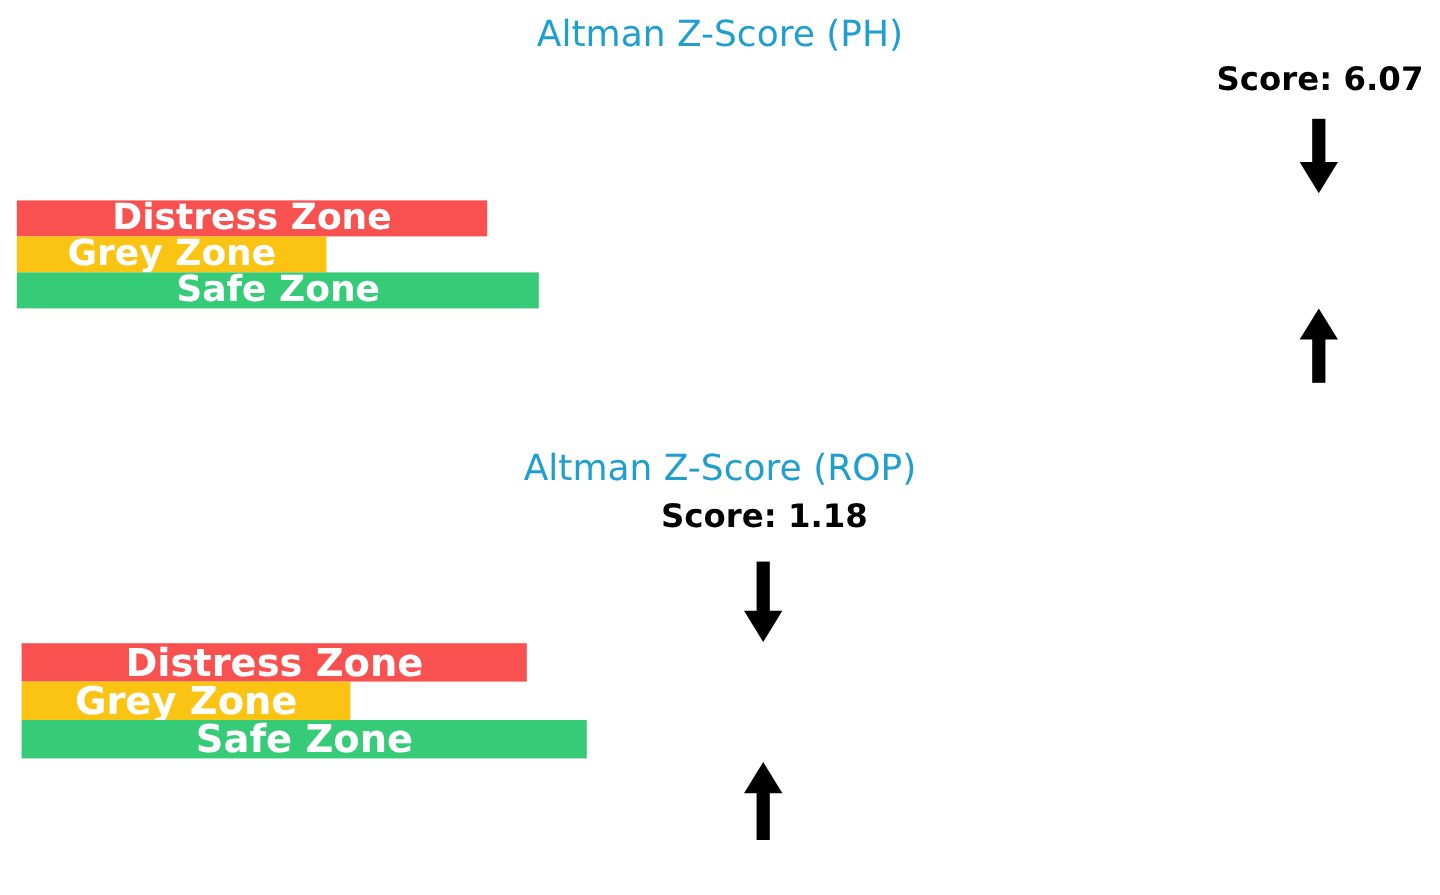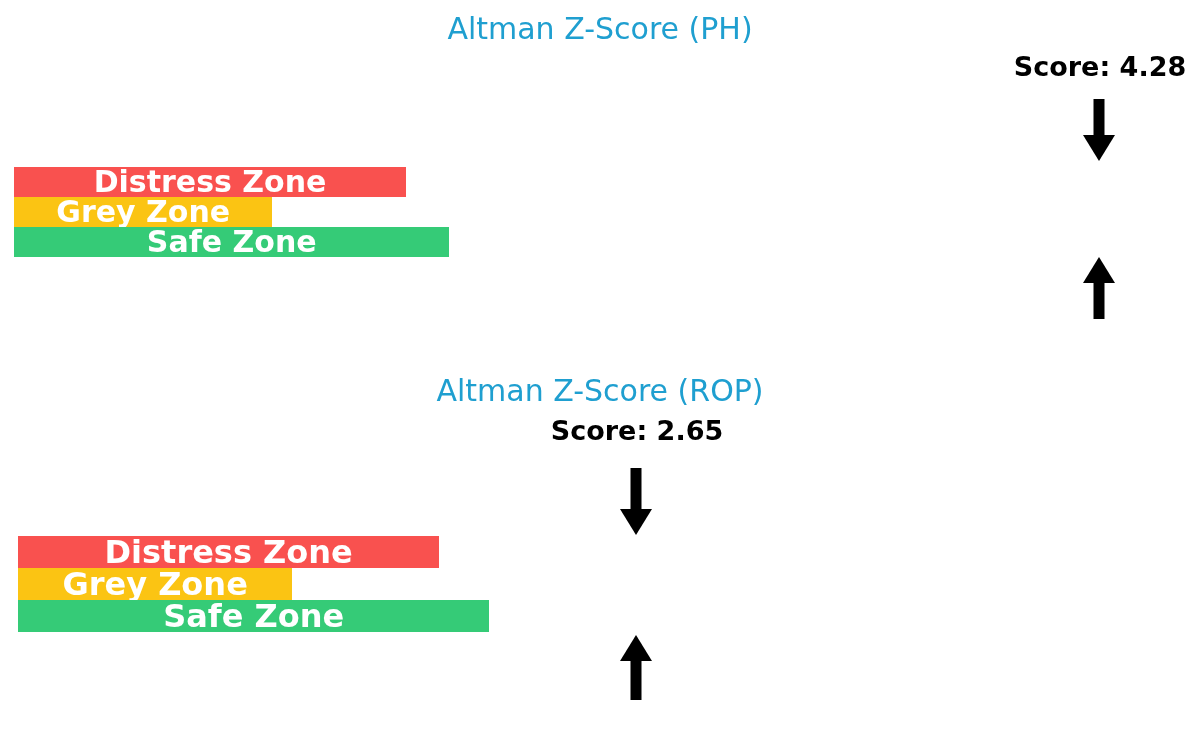--- a/index.html
+++ b/index.html
@@ -104,21 +104,21 @@
     border-bottom: 26px solid #000000;
   }
 </style>
 </head>
 <body>
 
 <div class="gauge-block" style="top:0px;height:340px;">
 
   <div class="chart-title" style="top:11px;color:#1f9fd0;">Altman Z-Score (PH)</div>
 
-  <div class="score-label" style="top:51px;left:1100px;">Score: 4.28</div>
+  <div class="score-label" style="top:51px;left:1100px;">Score: 6.07</div>
 
   <div class="arrow down" style="left:1099px;top:99px;width:32px;height:62px;">
     <div class="stem" style="width:11px;height:40px;"></div>
     <div class="head"></div>
   </div>
 
   <div class="zone-bar" style="left:14px;top:167px;width:1086px;height:86px;">
 
     <div class="zone-seg" style="width:36.1%;background:#f9514f;">
       <span class="zone-seg-label" style="font-size:30px;">Distress Zone</span>
@@ -137,21 +137,21 @@
     <div class="head"></div>
     <div class="stem" style="width:11px;height:40px;"></div>
   </div>
 
 </div>
 
 <div class="gauge-block" style="top:370px;height:376px;">
 
   <div class="chart-title" style="top:3px;color:#1f9fd0;">Altman Z-Score (ROP)</div>
 
-  <div class="score-label" style="top:45px;left:637px;">Score: 2.65</div>
+  <div class="score-label" style="top:45px;left:637px;">Score: 1.18</div>
 
   <div class="arrow down" style="left:636px;top:98px;width:32px;height:67px;">
     <div class="stem" style="width:11px;height:45px;"></div>
     <div class="head"></div>
   </div>
 
   <div class="zone-bar" style="left:18px;top:166px;width:1167px;height:94px;">
 
     <div class="zone-seg" style="width:36.1%;background:#f9514f;">
       <span class="zone-seg-label" style="font-size:32px;">Distress Zone</span>

